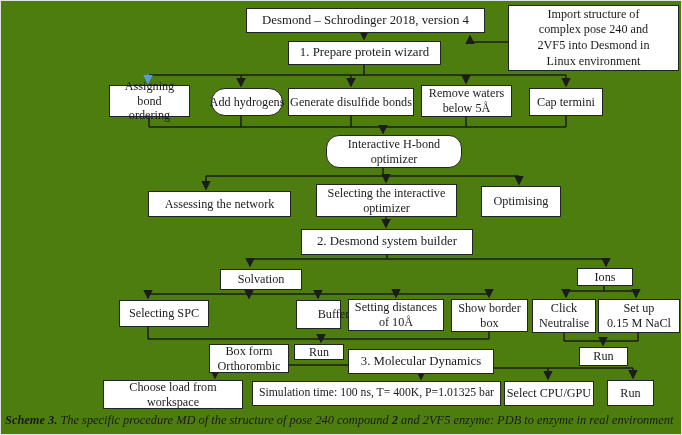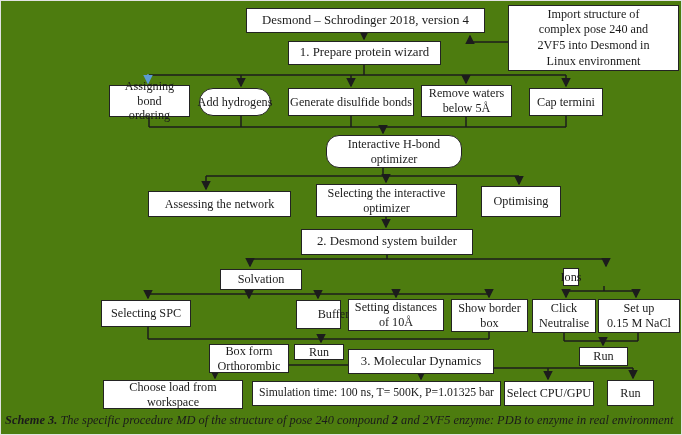--- a/index.html
+++ b/index.html
@@ -89,21 +89,21 @@
   <div class="node" style="left:507px;top:4px;width:171px;height:66px;line-height:1.28;">Import structure of
 complex pose 240 and
 2VF5  into Desmond in
 Linux environment</div>
 
   <div class="node nw big" style="left:287px;top:40px;width:153px;height:24px;">1. Prepare protein wizard</div>
 
   <div class="node" style="left:108px;top:84px;width:81px;height:32px;">Assigning bond
 ordering</div>
 
-  <div class="node nw" style="left:198px;top:87px;width:72px;height:28px;border-radius:14px;">Add hydrogens</div>
+  <div class="node nw" style="left:210px;top:87px;width:72px;height:28px;border-radius:14px;">Add hydrogens</div>
 
   <div class="node nw" style="left:287px;top:87px;width:126px;height:28px;">Generate disulfide bonds</div>
 
   <div class="node" style="left:420px;top:84px;width:91px;height:32px;">Remove waters
 below 5Å</div>
 
   <div class="node nw" style="left:528px;top:87px;width:74px;height:28px;">Cap termini</div>
 
   <div class="node" style="left:325px;top:134px;width:136px;height:33px;border-radius:13px;">Interactive H-bond
 optimizer</div>
@@ -112,23 +112,23 @@
 
   <div class="node" style="left:315px;top:183px;width:141px;height:33px;">Selecting the interactive
 optimizer</div>
 
   <div class="node nw" style="left:480px;top:185px;width:80px;height:31px;">Optimising</div>
 
   <div class="node nw big" style="left:300px;top:228px;width:172px;height:26px;">2. Desmond system builder</div>
 
   <div class="node nw" style="left:219px;top:268px;width:82px;height:21px;">Solvation</div>
 
-  <div class="node nw" style="left:562px;top:267px;width:16px;height:18px;">Ions</div>
+  <div class="node nw" style="left:576px;top:267px;width:56px;height:18px;">Ions</div>
 
-  <div class="node nw" style="left:100px;top:299px;width:90px;height:27px;">Selecting SPC</div>
+  <div class="node nw" style="left:118px;top:299px;width:90px;height:27px;">Selecting SPC</div>
 
   <div class="node" style="left:208px;top:299px;width:80px;height:29px;margin-top:44px;">Box form
 Orthorombic</div>
 
   <div class="node nw" style="left:295px;top:299px;width:45px;height:29px;padding-left:32px;">Buffer</div>
 
   <div class="node" style="left:347px;top:298px;width:96px;height:32px;">Setting distances
 of 10Å</div>
 
   <div class="node" style="left:450px;top:298px;width:77px;height:33px;">Show border
@@ -142,21 +142,21 @@
 
   <div class="node nw" style="left:293px;top:343px;width:50px;height:16px;font-size:12px;">Run</div>
 
   <div class="node nw big" style="left:347px;top:348px;width:146px;height:25px;">3. Molecular Dynamics</div>
 
   <div class="node nw" style="left:578px;top:346px;width:49px;height:19px;">Run</div>
 
   <div class="node" style="left:102px;top:379px;width:140px;height:29px;">Choose load from
 workspace</div>
 
-  <div class="node nw" style="left:251px;top:380px;width:249px;height:25px;font-size:11.7px;">Simulation time: 100 ns, T= 500K, P=1.01325 bar</div>
+  <div class="node nw" style="left:251px;top:380px;width:249px;height:25px;font-size:11.7px;">Simulation time: 100 ns, T= 400K, P=1.01325 bar</div>
 
   <div class="node nw" style="left:503px;top:380px;width:90px;height:25px;">Select CPU/GPU</div>
 
   <div class="node nw" style="left:606px;top:379px;width:47px;height:26px;">Run</div>
 
   <div class="caption">
     <span class="scheme">Scheme 3.</span><span> The specific procedure MD of the structure of pose 240 compound </span><span class="bold2">2</span><span> and 2VF5 enzyme: PDB to enzyme in real environment</span>
   </div>
 
 </div>

